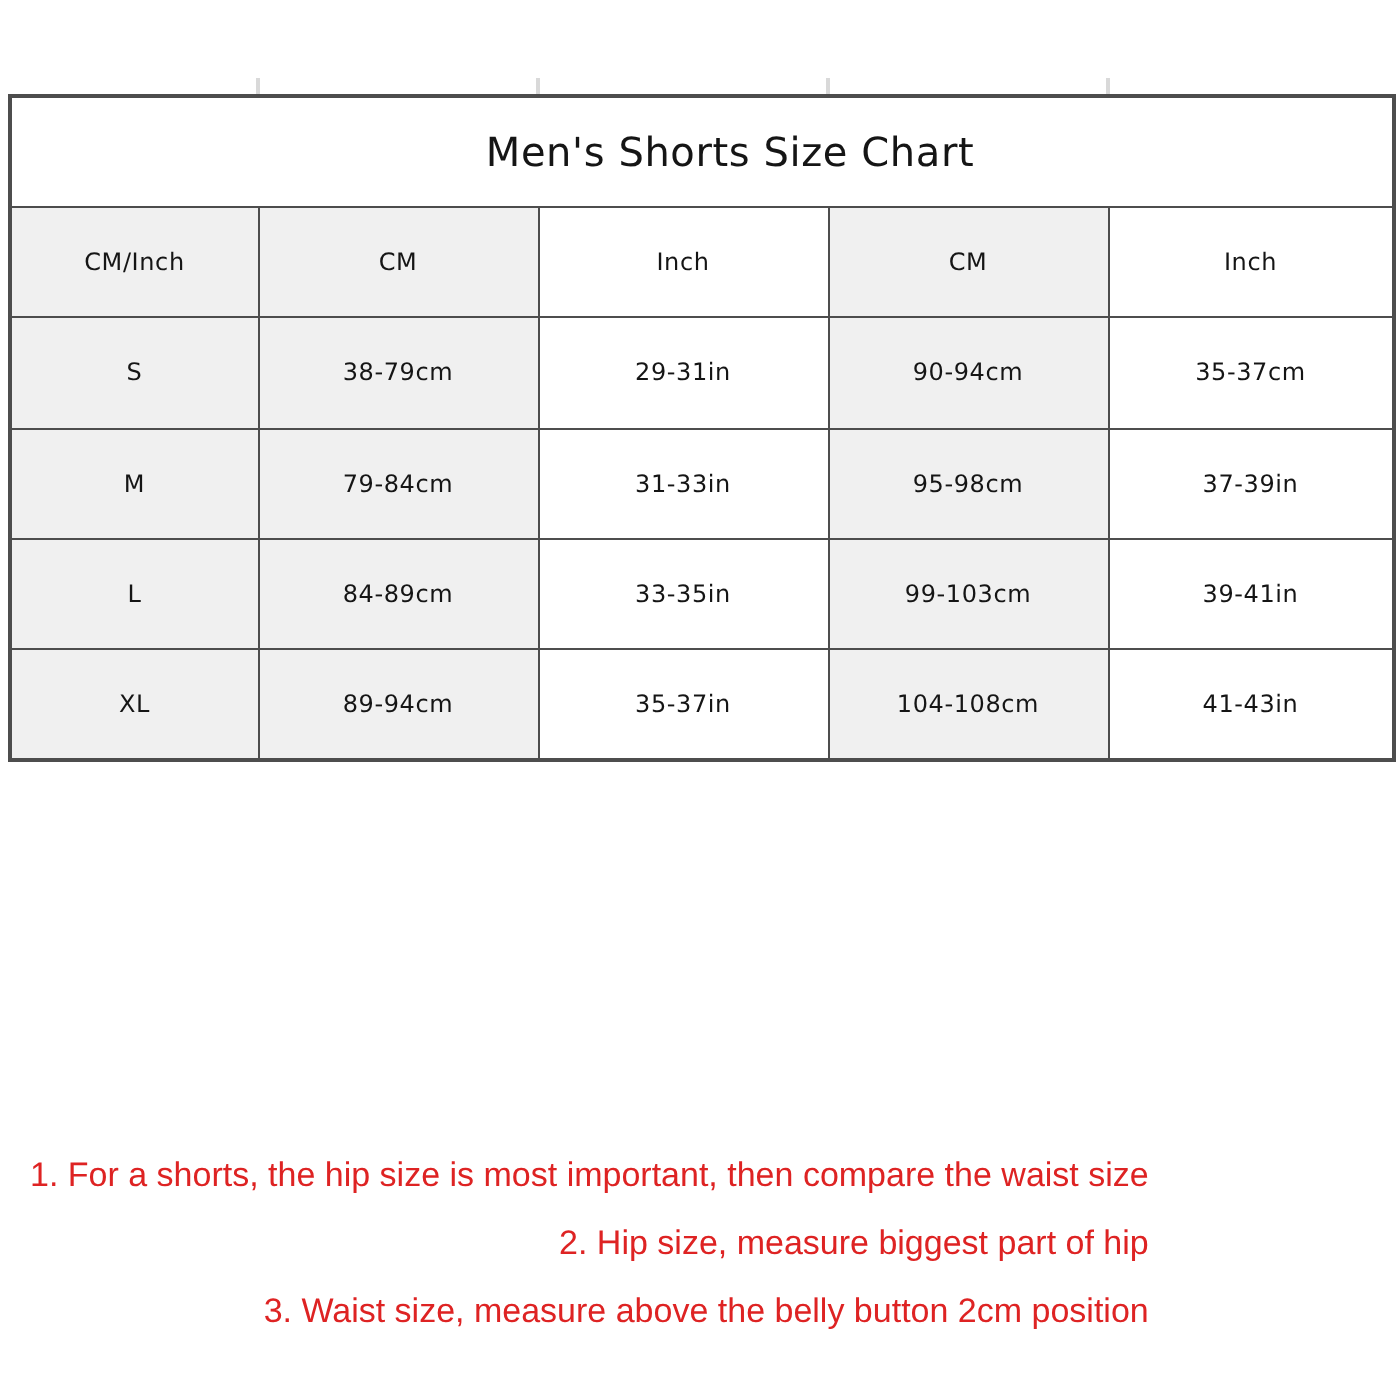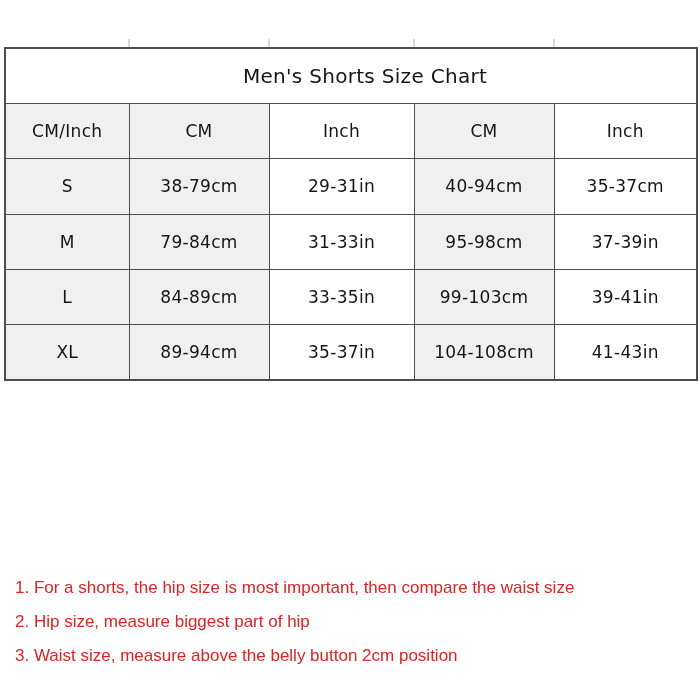--- a/index.html
+++ b/index.html
@@ -30,21 +30,21 @@
     width: 692px;
     border-collapse: collapse;
     table-layout: fixed;
     border: 2px solid #4d4d4d;
   }
   table.size-chart td {
     border: 1px solid #4d4d4d;
     text-align: center;
     vertical-align: middle;
     padding: 0;
-    font-size: 17px;
+    font-size: 12px;
     color: #151515;
     letter-spacing: 0.3px;
     overflow: hidden;
     white-space: nowrap;
   }
   tr.r-title td {
     height: 54px;
     font-size: 20px;
     background: #ffffff;
     padding-left: 28px;
@@ -64,20 +64,21 @@
     position: absolute;
     left: 15px;
     top: 578px;
     font-family: "Liberation Sans", sans-serif;
     font-size: 17px;
     color: #de2323;
   }
   .notes p {
     margin: 0 0 14px 0;
     line-height: 20px;
+    text-align: right;
   }
 </style>
 </head>
 <body>
 
 <div class="page">
 
   <div class="tick" style="left:128px"></div>
   <div class="tick" style="left:268px"></div>
   <div class="tick" style="left:413px"></div>
@@ -103,21 +104,21 @@
       <td class="bg-gray">CM</td>
       <td class="bg-white txt-green">Inch</td>
       <td class="bg-gray">CM</td>
       <td class="bg-white txt-green">Inch</td>
     </tr>
 
     <tr class="r-data">
       <td class="bg-gray txt-green">S</td>
       <td class="bg-gray">38-79cm</td>
       <td class="bg-white txt-green">29-31in</td>
-      <td class="bg-gray">40-94cm</td>
+      <td class="bg-gray">90-94cm</td>
       <td class="bg-white txt-green">35-37cm</td>
     </tr>
 
     <tr class="r-data">
       <td class="bg-gray txt-green">M</td>
       <td class="bg-gray">79-84cm</td>
       <td class="bg-white txt-green">31-33in</td>
       <td class="bg-gray">95-98cm</td>
       <td class="bg-white txt-green">37-39in</td>
     </tr>

